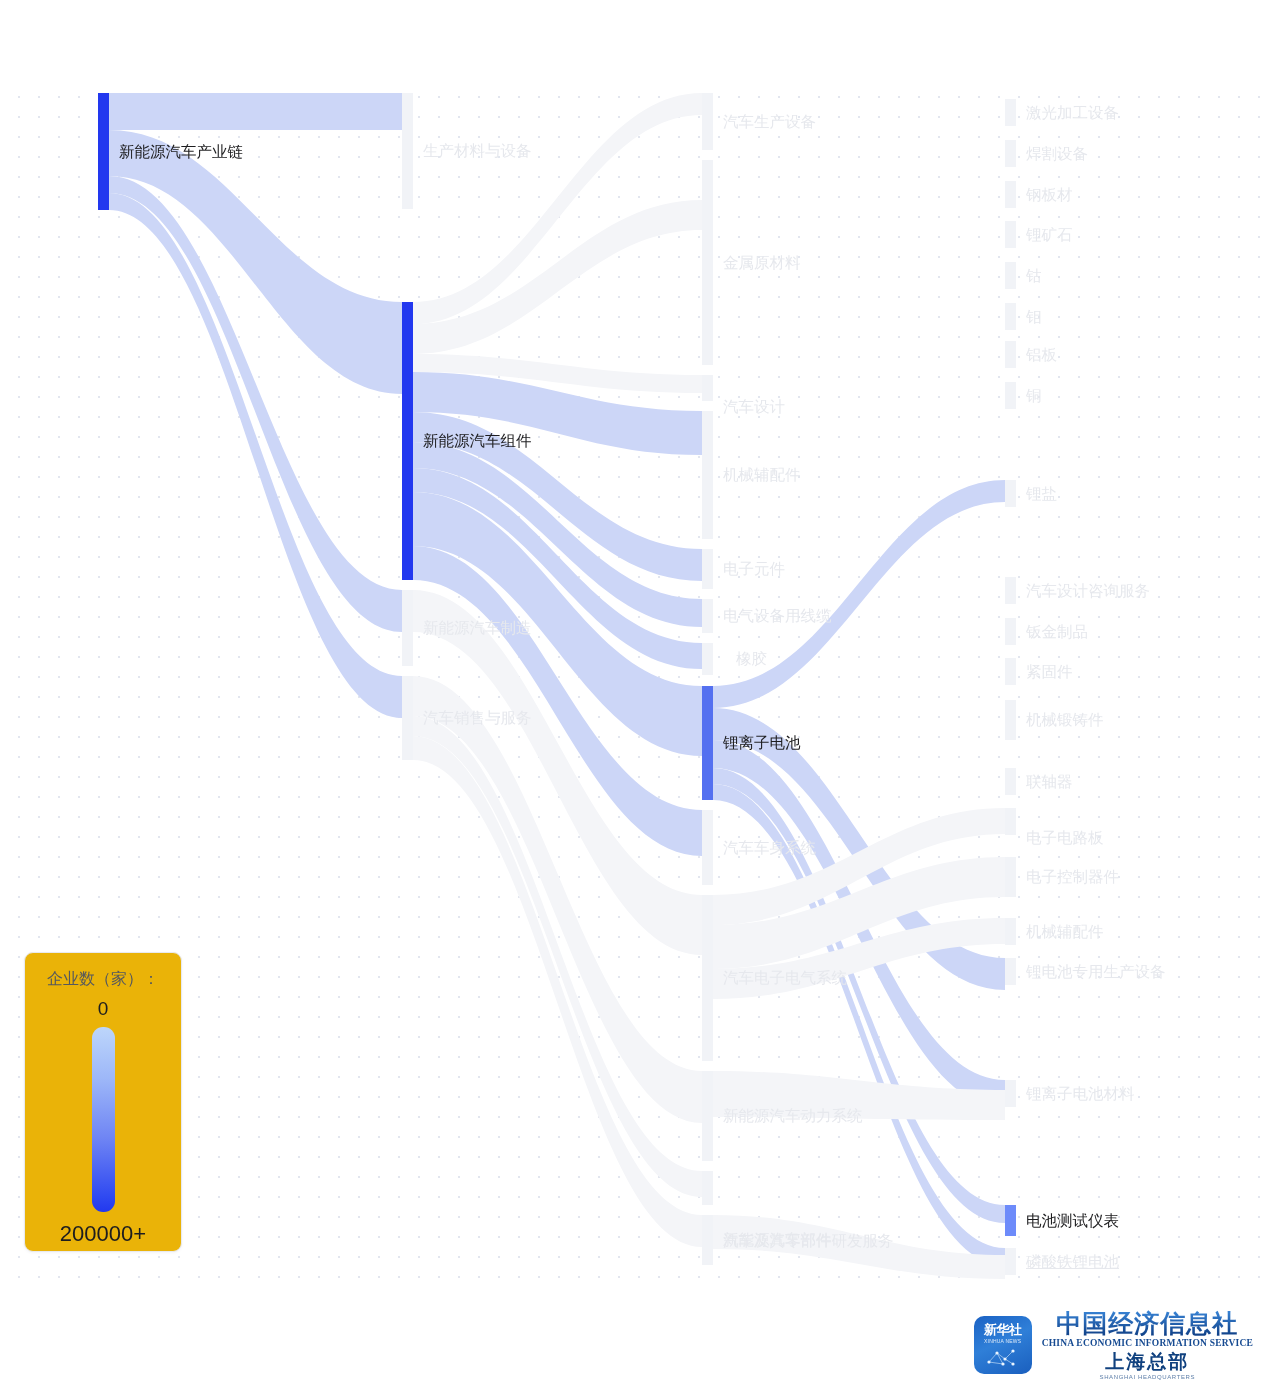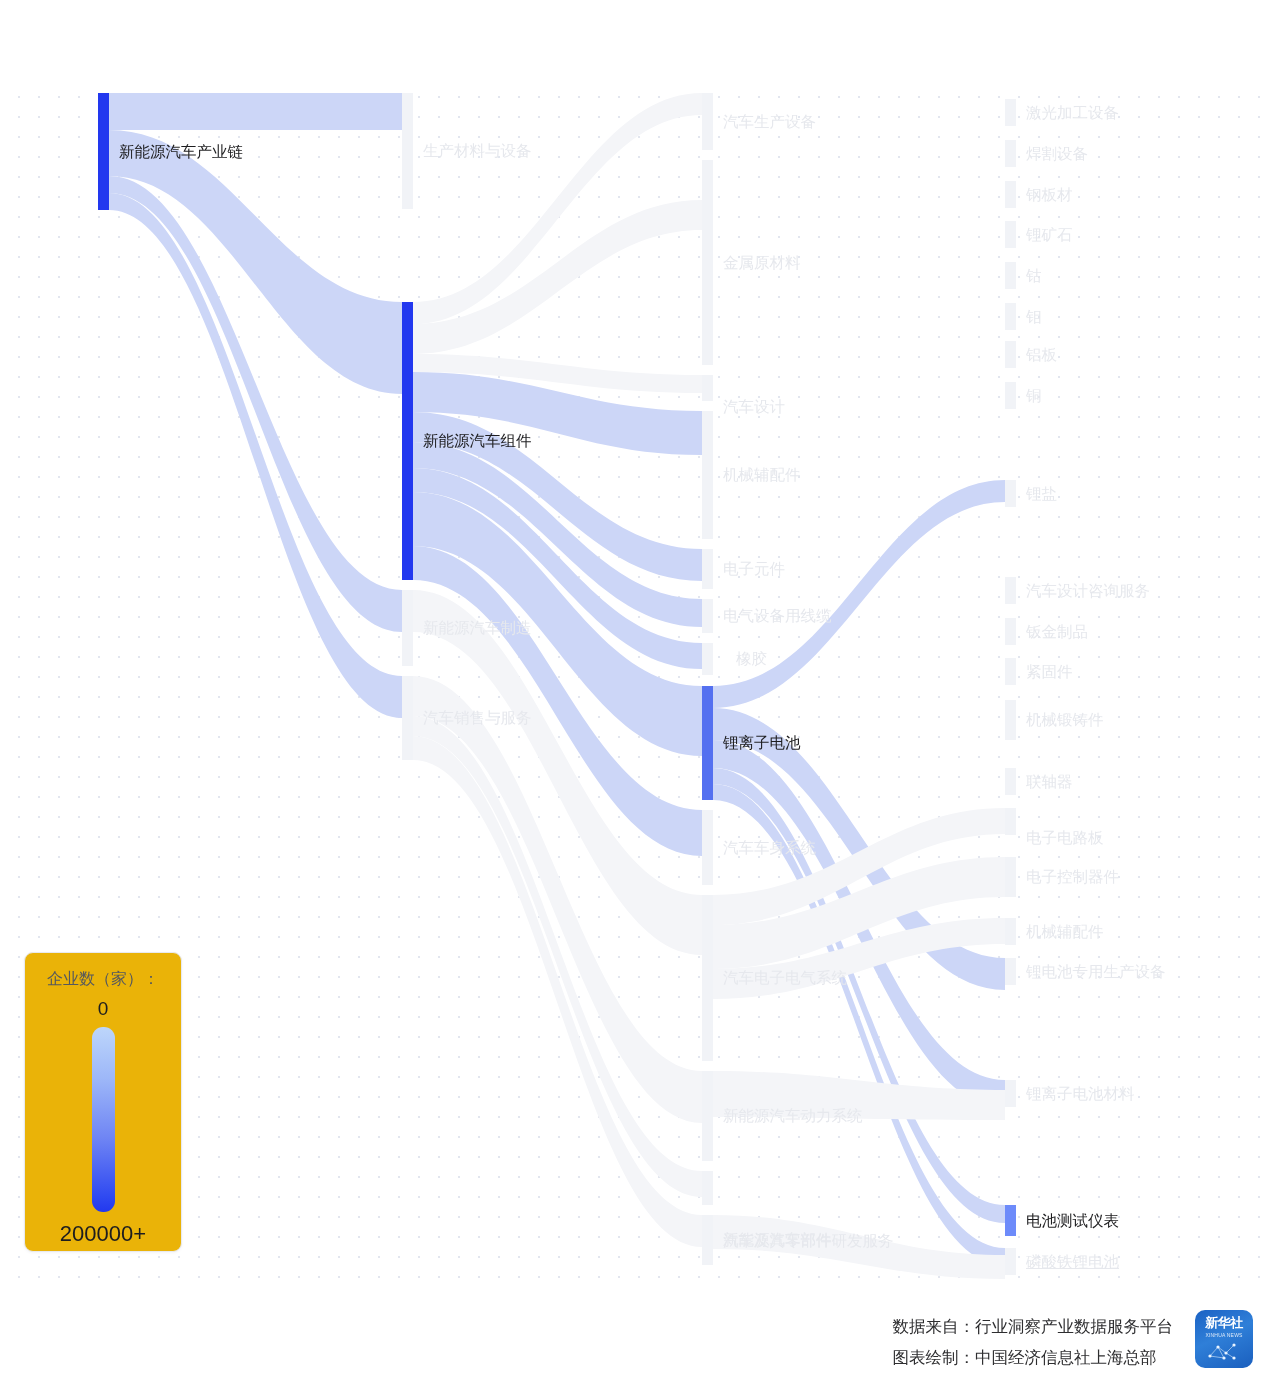--- a/index.html
+++ b/index.html
@@ -88,21 +88,21 @@
     margin-right: 22px;
   }
   #footer-logo { display: flex; align-items: center; gap: 10px; padding-top: 10px; }
   #xinhua-mark {
     width: 58px; height: 58px; border-radius: 10px;
     background: linear-gradient(155deg, #1b62c4 0%, #2f7fd8 45%, #1a5fbe 100%);
     position: relative; overflow: hidden;
     display: flex; flex-direction: column; align-items: center; justify-content: flex-start;
     padding-top: 7px;
   }
-  #xinhua-mark .xh-cn { color: #fff; font-size: 13px; font-weight: bold; letter-spacing: -0.5px; line-height: 1; font-family: Liberation Mono, monospace; }
+  #xinhua-mark .xh-cn { color: #fff; font-size: 13px; font-weight: bold; letter-spacing: -0.5px; line-height: 1; }
   #xinhua-mark .xh-en { color: #dce9f8; font-size: 5px; letter-spacing: 0.2px; margin-top: 2px; }
   #xinhua-mark .xh-net { margin-top: 2px; }
   #cei-block { display: flex; flex-direction: column; align-items: center; line-height: 1.05; }
   #cei-cn {
     font-size: 25px; font-weight: bold; letter-spacing: 1px;
     background: linear-gradient(to bottom, #3a86d8 0%, #0f3f86 100%);
     -webkit-background-clip: text; background-clip: text; color: transparent;
   }
   #cei-en { font-size: 9.5px; color: #174b92; letter-spacing: 0.2px; margin-top: 3px; font-family: "Liberation Serif", serif; font-weight: bold;}
   #cei-sh { font-size: 19px; font-weight: bold; color: #10417f; margin-top: 3px; letter-spacing: 2px; }
@@ -232,38 +232,40 @@
     </div>
 
   <div id="legend">
     <div id="legend-title">企业数（家）：</div>
     <div id="legend-max-top">0</div>
     <div id="legend-bar"></div>
     <div id="legend-min-bottom">200000+</div>
   </div>
 
   <div id="footer">
-    <div id="footer-text">
-      <div>数据来自：行业洞察产业数据服务平台</div>
-      <div>图表绘制：中国经济信息社上海总部</div>
-    </div>
     <div id="footer-logo">
       <div id="xinhua-mark">
         <div class="xh-cn">新华社</div>
         <div class="xh-en">XINHUA NEWS</div>
         <svg class="xh-net" width="40" height="22" viewBox="0 0 40 22">
           <g stroke="#bcd8f5" stroke-width="0.7" fill="none">
             <path d="M6 16 L14 7 L22 13 L30 5 M14 7 L20 18 M22 13 L30 18 M6 16 L20 18"></path>
           </g>
           <g fill="#eaf4ff">
             <circle cx="6" cy="16" r="1.6"></circle>
               <circle cx="14" cy="7" r="1.6"></circle>
             <circle cx="22" cy="13" r="1.6"></circle>
               <circle cx="30" cy="5" r="1.6"></circle>
             <circle cx="20" cy="18" r="1.6"></circle>
               <circle cx="30" cy="18" r="1.6"></circle>
           </g>
         </svg>
       </div>
+      <div id="cei-block">
+        <div id="cei-cn">中国经济信息社</div>
+        <div id="cei-en">CHINA ECONOMIC INFORMATION SERVICE</div>
+        <div id="cei-sh">上海总部</div>
+        <div id="cei-shen">SHANGHAI HEADQUARTERS</div>
+      </div>
     </div>
   </div>
 
 </div>
 
 </body></html>

